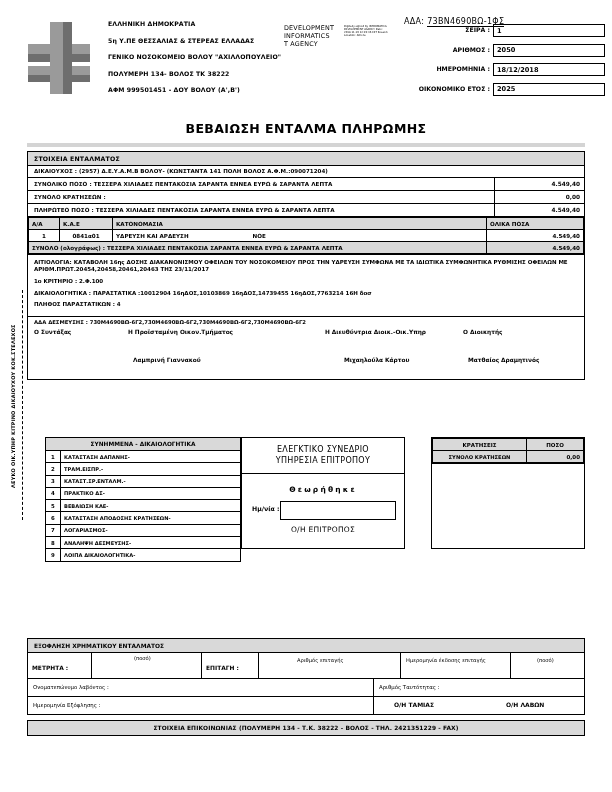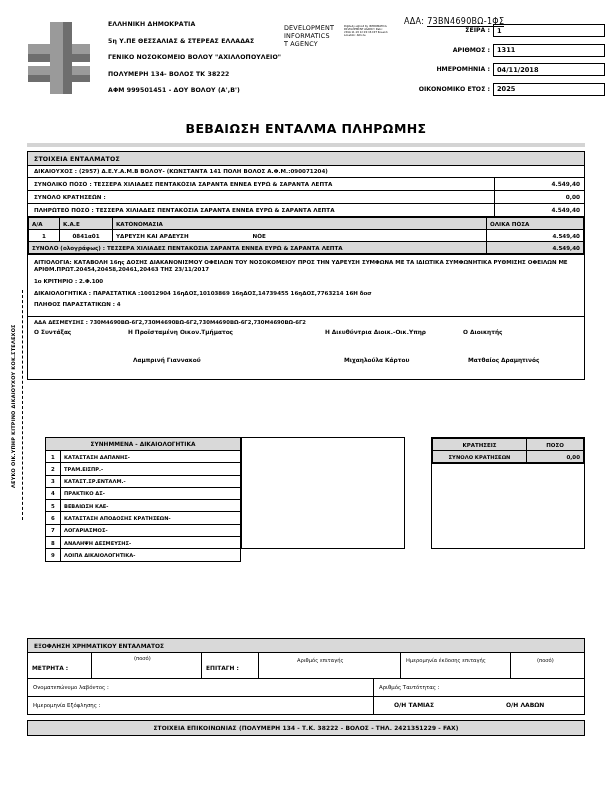--- a/index.html
+++ b/index.html
@@ -178,25 +178,25 @@
       <u>73ΒΝ4690ΒΩ-1ΦΣ</u>
     </div>
 
     <div class="hfields">
       <div class="hrow">
         <div class="hlabel">ΣΕΙΡΑ :</div>
         <div class="hbox">1</div>
       </div>
       <div class="hrow">
         <div class="hlabel">ΑΡΙΘΜΟΣ :</div>
-        <div class="hbox">1311</div>
+        <div class="hbox">2050</div>
       </div>
       <div class="hrow">
         <div class="hlabel">ΗΜΕΡΟΜΗΝΙΑ :</div>
-        <div class="hbox">04/11/2018</div>
+        <div class="hbox">18/12/2018</div>
       </div>
       <div class="hrow">
         <div class="hlabel">ΟΙΚΟΝΟΜΙΚΟ ΕΤΟΣ :</div>
         <div class="hbox">2025</div>
       </div>
     </div>
   </div>
 
   <div class="title">ΒΕΒΑΙΩΣΗ ΕΝΤΑΛΜΑ ΠΛΗΡΩΜΗΣ</div>
   <div class="titlebar"></div>
@@ -317,20 +317,32 @@
           <div class="n">8</div>
           <div class="t">ΑΝΑΛΗΨΗ ΔΕΣΜΕΥΣΗΣ-</div>
         </div>
       <div class="arow">
           <div class="n">9</div>
           <div class="t">ΛΟΙΠΑ ΔΙΚΑΙΟΛΟΓΗΤΙΚΑ-</div>
         </div>
     </div>
 
     <div class="audit">
+      <div class="a1">
+        <div>ΕΛΕΓΚΤΙΚΟ ΣΥΝΕΔΡΙΟ</div>
+        <div>ΥΠΗΡΕΣΙΑ ΕΠΙΤΡΟΠΟΥ</div>
+      </div>
+      <div class="a2">
+        <div class="theor">Θεωρήθηκε</div>
+        <div class="hmbox">
+          <span class="hmlbl">Ημ/νία :</span>
+          <span class="hmfld"></span>
+        </div>
+        <div class="epitr">Ο/Η ΕΠΙΤΡΟΠΟΣ</div>
+      </div>
     </div>
 
     <div class="krat">
       <table class="ktbl">
         <tbody>
             <tr>
           <th>ΚΡΑΤΗΣΕΙΣ</th>
           <th style="width:50px">ΠΟΣΟ</th>
         </tr>
         <tr>

